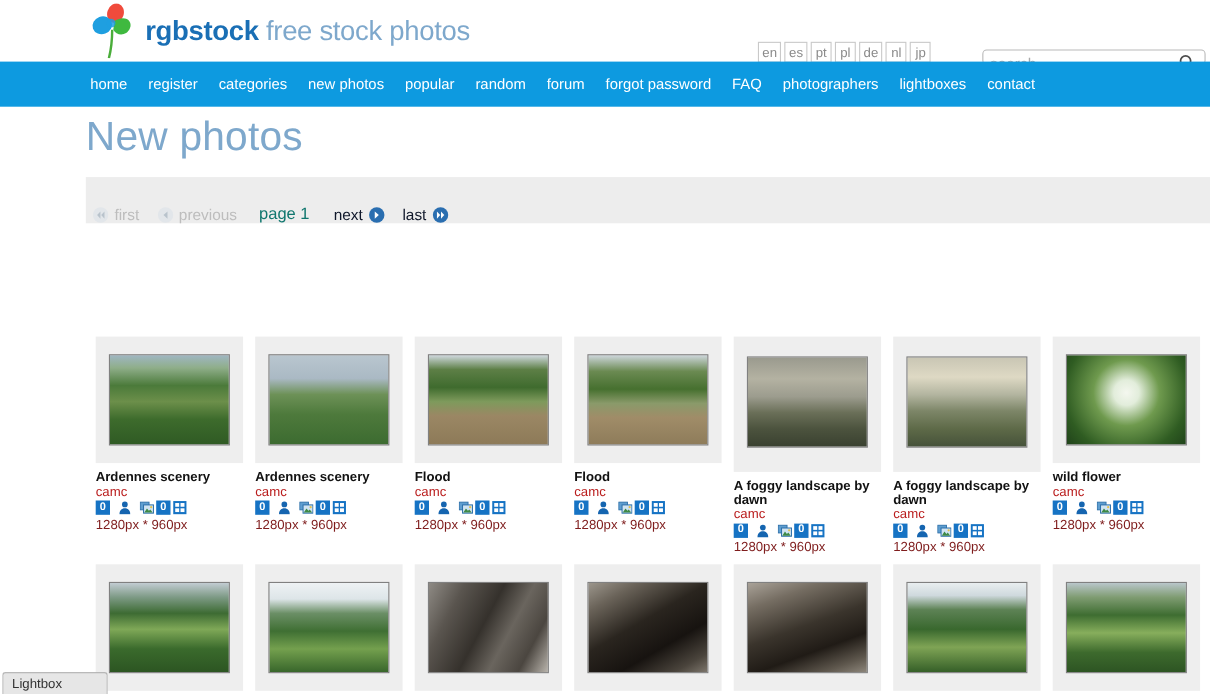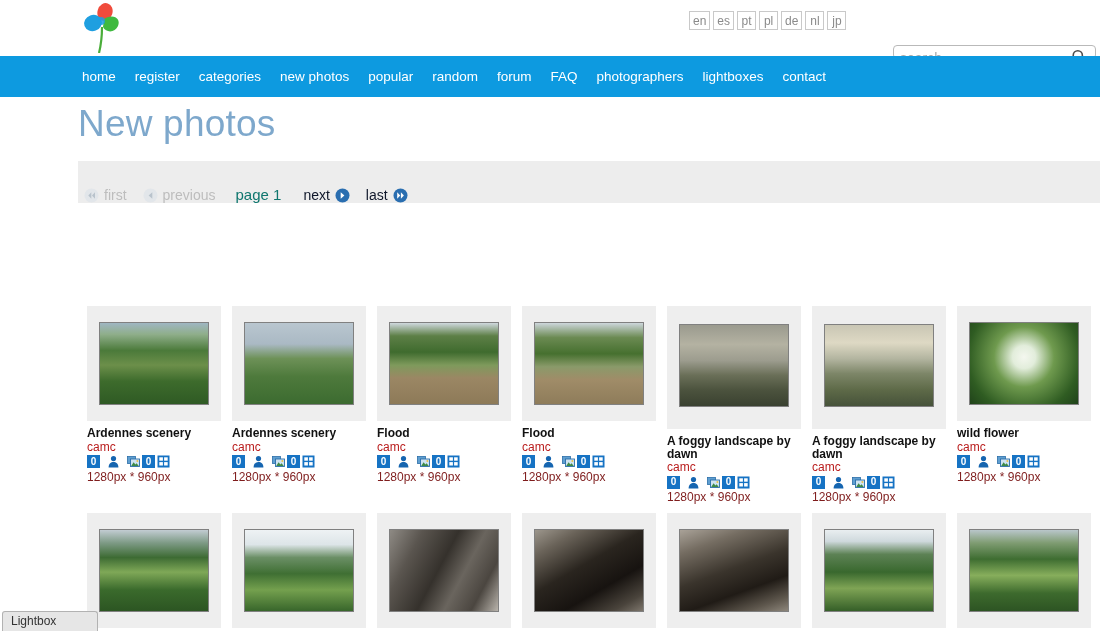--- a/index.html
+++ b/index.html
@@ -46,20 +46,21 @@
     justify-content: center;
     min-width: 19px;
     height: 19px;
     padding: 0 3px;
     border: 1px solid #c9c9c9;
     background: #ffffff;
     color: #8a8a8a;
     font-size: 12px;
     line-height: 1;
     cursor: pointer;
+    margin-top: 27px;
   }
 
   #search-box {
     position: absolute;
     left: 893px; top: 9px;
     width: 203px; height: 14px;
     border: 1px solid #b9b9b9;
     border-radius: 4px;
     background: #fff;
     margin-top: 36px;
@@ -241,20 +242,23 @@
 <div id="header">
 
   <div id="logo-wrap">
     <svg id="logo-mark" viewBox="0 0 44 50">
       <path d="M22 24 C22 34 21 42 19 50" stroke="#4aad3a" stroke-width="2.2" fill="none"></path>
       <ellipse cx="25" cy="9" rx="7.5" ry="9" fill="#f04b3c" transform="rotate(18 25 9)"></ellipse>
       <ellipse cx="13" cy="20" rx="9" ry="8" fill="#1f9fe0" transform="rotate(-20 13 20)"></ellipse>
       <path d="M24 16 C34 10 41 16 38 23 C35 30 26 30 23 24 Z" fill="#3fb93f"></path>
       <ellipse cx="21" cy="18" rx="4" ry="4" fill="#1f9fe0" opacity="0.85"></ellipse>
     </svg>
+    <div id="logo-text">
+      <span class="bold">rgbstock</span><span class="light"> free stock photos</span>
+    </div>
   </div>
 
   <div id="lang-row">
       <span class="lang-btn">en</span>
       <span class="lang-btn">es</span>
       <span class="lang-btn">pt</span>
       <span class="lang-btn">pl</span>
       <span class="lang-btn">de</span>
       <span class="lang-btn">nl</span>
       <span class="lang-btn">jp</span>
@@ -271,20 +275,21 @@
 
 <div id="nav">
   <div id="nav-inner">
       <span class="nav-item">home</span>
       <span class="nav-item">register</span>
       <span class="nav-item">categories</span>
       <span class="nav-item">new photos</span>
       <span class="nav-item">popular</span>
       <span class="nav-item">random</span>
       <span class="nav-item">forum</span>
+      <span class="nav-item">forgot password</span>
       <span class="nav-item">FAQ</span>
       <span class="nav-item">photographers</span>
       <span class="nav-item">lightboxes</span>
       <span class="nav-item">contact</span>
     </div>
 </div>
 
 <div id="page-title">New photos</div>
 
 <div id="pagination">

